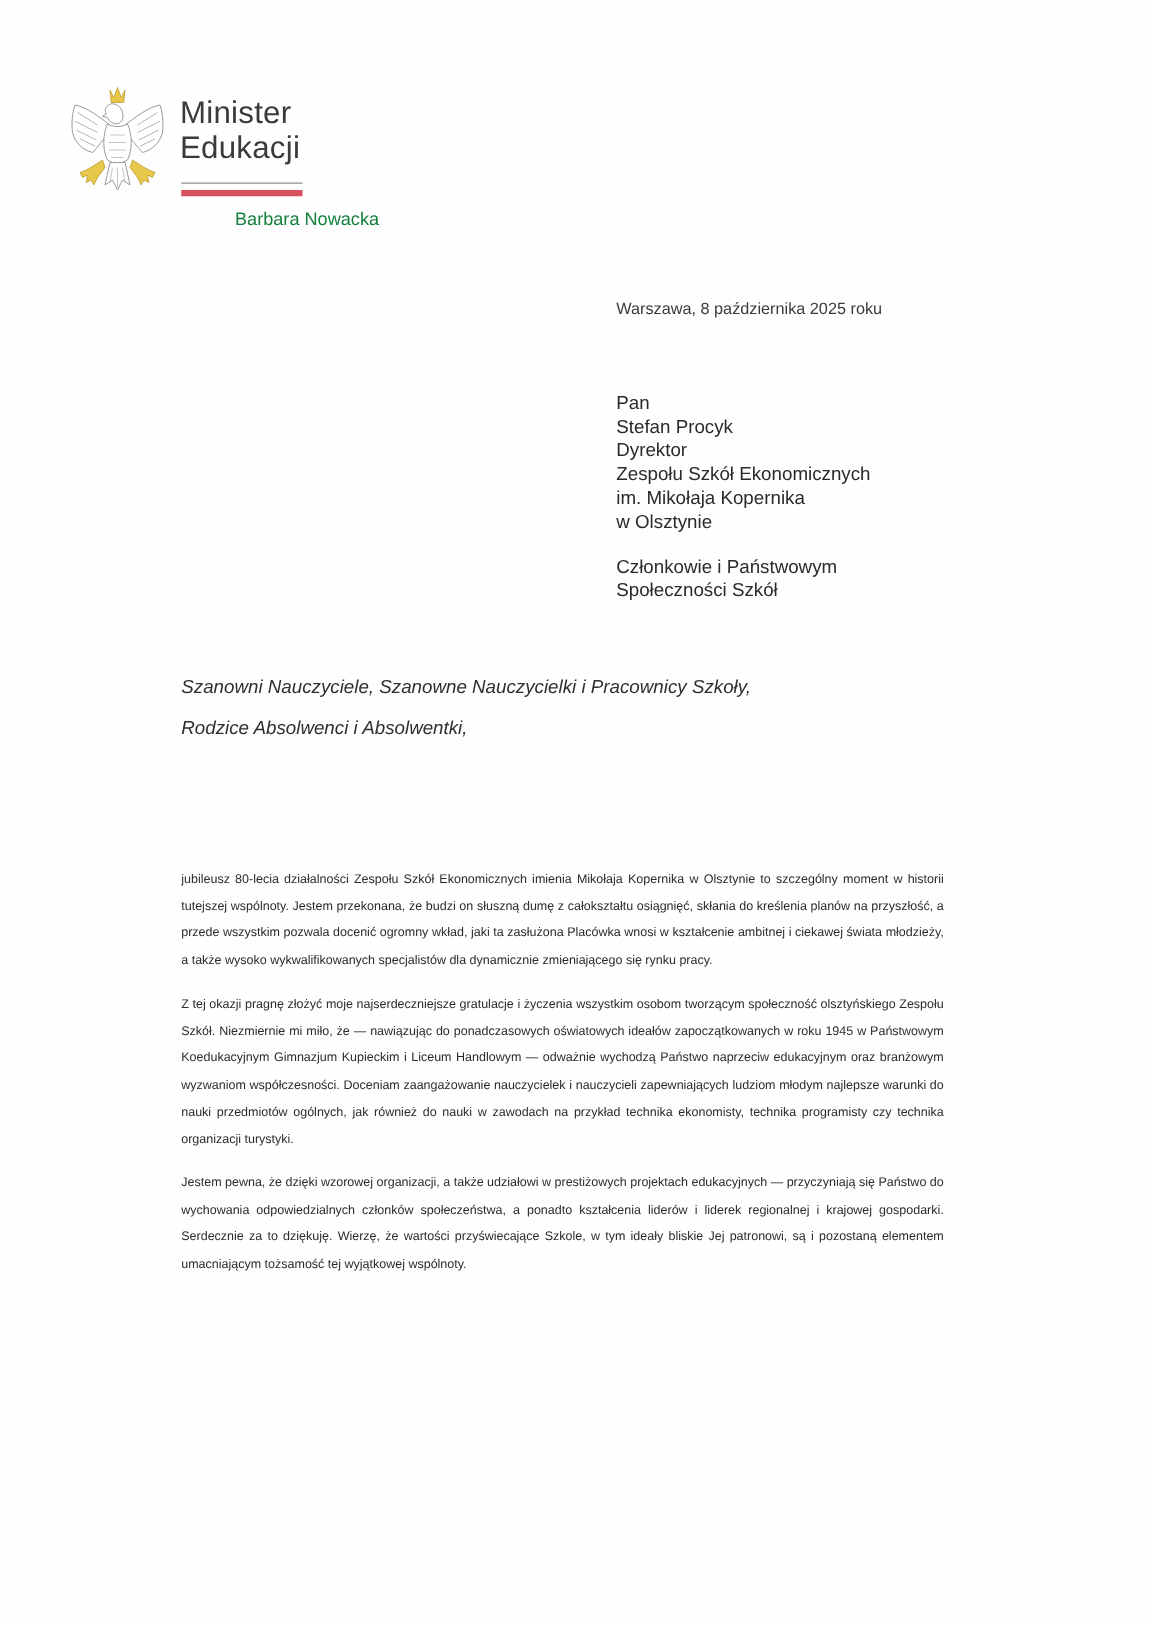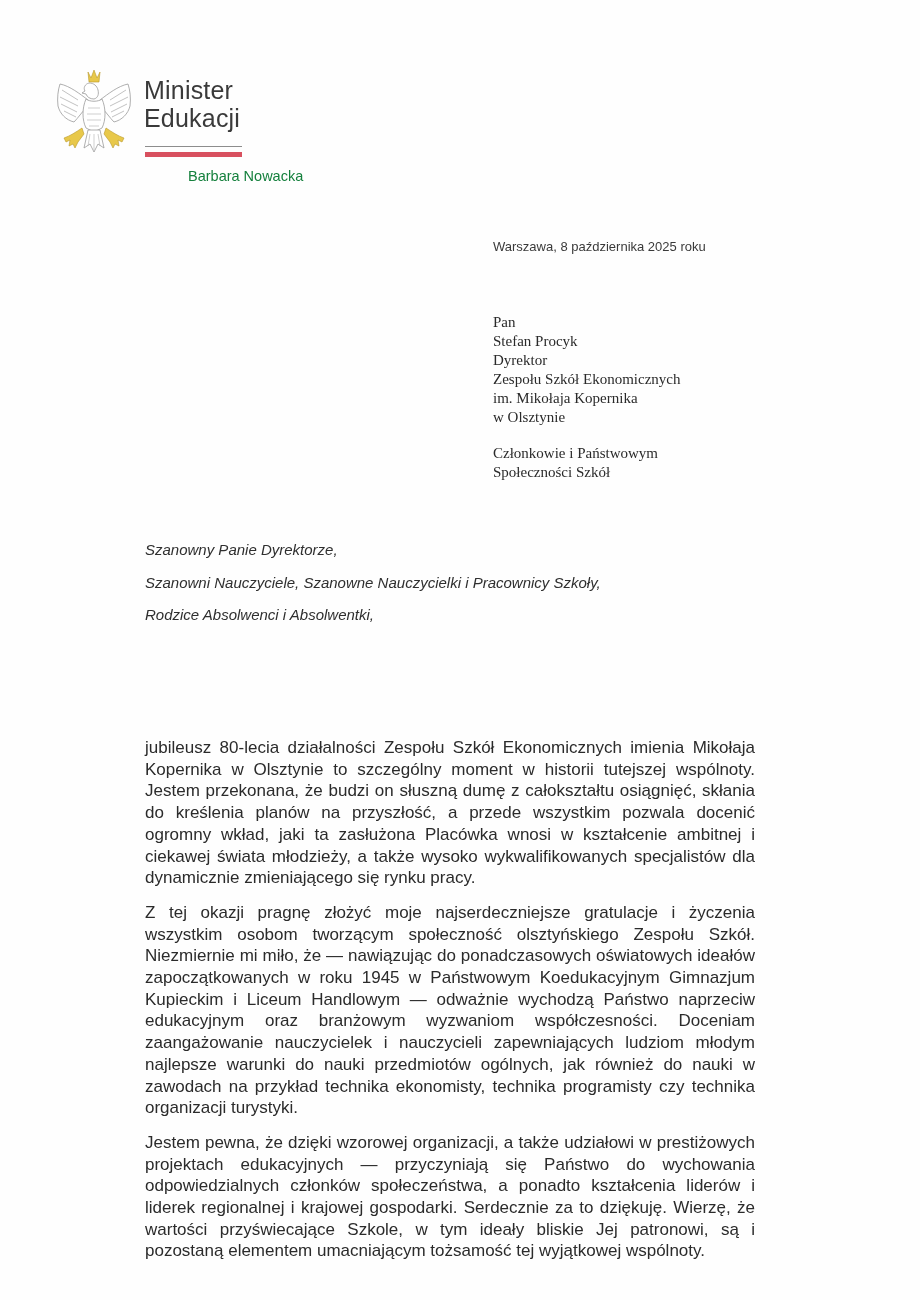--- a/index.html
+++ b/index.html
@@ -84,21 +84,21 @@
 
     
     .recipient {
       position: absolute;
       left: 493px;
       top: 313px;
       font-size: 15px;
       line-height: 19px;
       color: #2a2a2a;
     }
-    .recipient div { white-space: nowrap; font-family: Liberation Serif, serif; }
+    .recipient div { white-space: nowrap; }
     .recipient .gap { height: 17px; }
 
     
     .salutations {
       position: absolute;
       left: 145px;
       top: 540px;
       font-size: 15px;
       font-style: italic;
       color: #2f2f2f;
@@ -108,25 +108,24 @@
       line-height: 19px;
       white-space: nowrap;
     }
 
     
     .body-text {
       position: absolute;
       left: 145px;
       top: 693px;
       width: 610px;
-      font-size: 17px;
+      font-size: 10px;
       line-height: 21.7px;
       color: #2b2b2b;
       text-align: justify;
-      margin-top: 44px;
     }
     .body-text p {
       margin: 0 0 13px 0;
       text-align: justify;
     }
   </style>
 </head>
 <body>
 
 <div class="page">
@@ -172,21 +171,20 @@
     <div>Dyrektor</div>
     <div>Zespołu Szkół Ekonomicznych</div>
     <div>im. Mikołaja Kopernika</div>
     <div>w Olsztynie</div>
     <div class="gap"></div>
     <div>Członkowie i Państwowym</div>
     <div>Społeczności Szkół</div>
   </div>
 
   <div class="salutations">
-    <div>Szanowny Panie Dyrektorze,</div>
     <div>Szanowni Nauczyciele, Szanowne Nauczycielki i Pracownicy Szkoły,</div>
     <div>Rodzice Absolwenci i Absolwentki,</div>
   </div>
 
   <div class="body-text">
     <p>jubileusz 80-lecia działalności Zespołu Szkół Ekonomicznych imienia Mikołaja Kopernika w Olsztynie to szczególny moment w historii tutejszej wspólnoty. Jestem przekonana, że budzi on słuszną dumę z całokształtu osiągnięć, skłania do kreślenia planów na przyszłość, a przede wszystkim pozwala docenić ogromny wkład, jaki ta zasłużona Placówka wnosi w kształcenie ambitnej i ciekawej świata młodzieży, a także wysoko wykwalifikowanych specjalistów dla dynamicznie zmieniającego się rynku pracy.</p>
     <p>Z tej okazji pragnę złożyć moje najserdeczniejsze gratulacje i życzenia wszystkim osobom tworzącym społeczność olsztyńskiego Zespołu Szkół. Niezmiernie mi miło, że — nawiązując do ponadczasowych oświatowych ideałów zapoczątkowanych w roku 1945 w Państwowym Koedukacyjnym Gimnazjum Kupieckim i Liceum Handlowym — odważnie wychodzą Państwo naprzeciw edukacyjnym oraz branżowym wyzwaniom współczesności. Doceniam zaangażowanie nauczycielek i nauczycieli zapewniających ludziom młodym najlepsze warunki do nauki przedmiotów ogólnych, jak również do nauki w zawodach na przykład technika ekonomisty, technika programisty czy technika organizacji turystyki.</p>
     <p>Jestem pewna, że dzięki wzorowej organizacji, a także udziałowi w prestiżowych projektach edukacyjnych — przyczyniają się Państwo do wychowania odpowiedzialnych członków społeczeństwa, a ponadto kształcenia liderów i liderek regionalnej i krajowej gospodarki. Serdecznie za to dziękuję. Wierzę, że wartości przyświecające Szkole, w tym ideały bliskie Jej patronowi, są i pozostaną elementem umacniającym tożsamość tej wyjątkowej wspólnoty.</p>
   </div>
 

